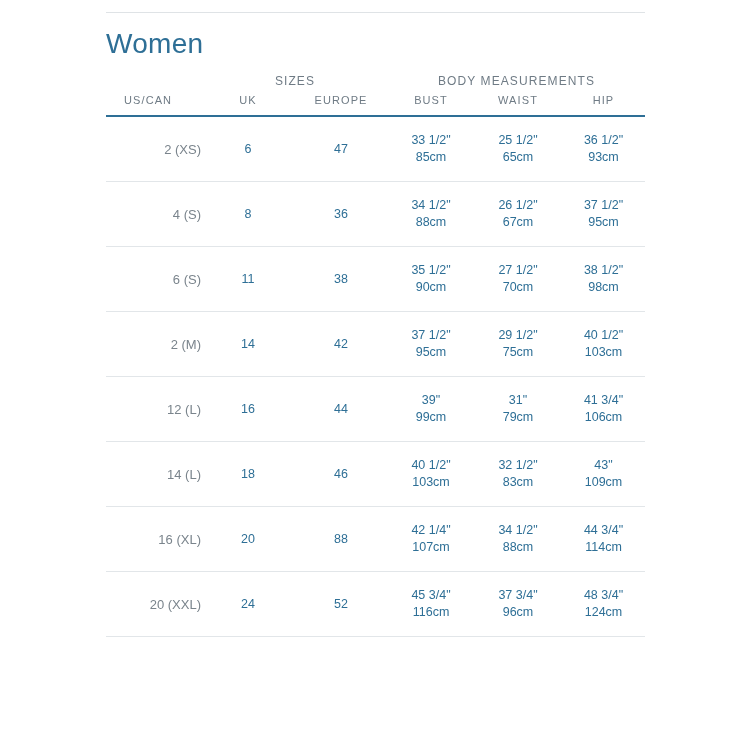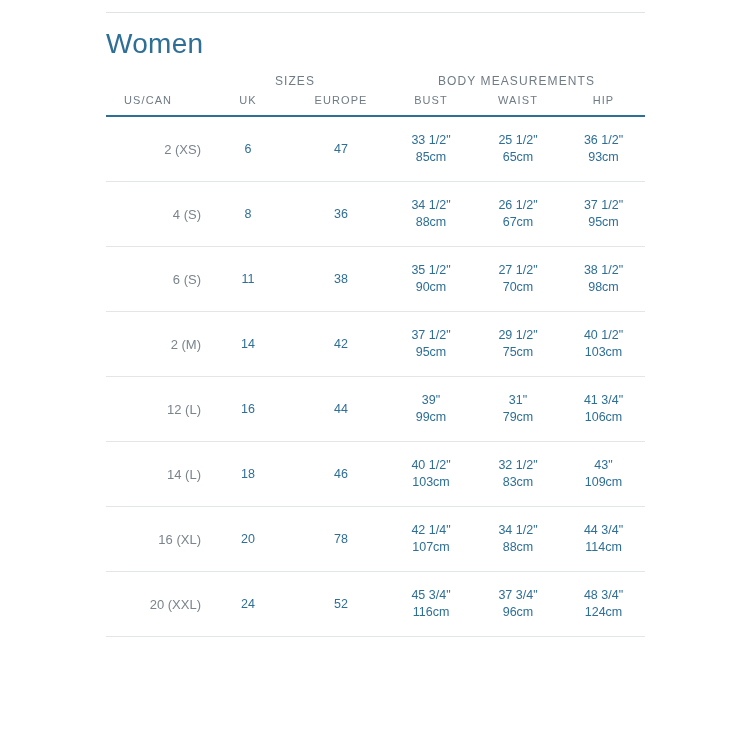--- a/index.html
+++ b/index.html
@@ -250,21 +250,21 @@
         </td>
         <td class="meas">
           <span class="imp">43"</span>
           <span class="met">109cm</span>
         </td>
       </tr>
 
       <tr class="data-row">
         <td class="uscan">16 (XL)</td>
         <td>20</td>
-        <td>78</td>
+        <td>88</td>
         <td class="meas">
           <span class="imp">42 1/4"</span>
           <span class="met">107cm</span>
         </td>
         <td class="meas">
           <span class="imp">34 1/2"</span>
           <span class="met">88cm</span>
         </td>
         <td class="meas">
           <span class="imp">44 3/4"</span>

